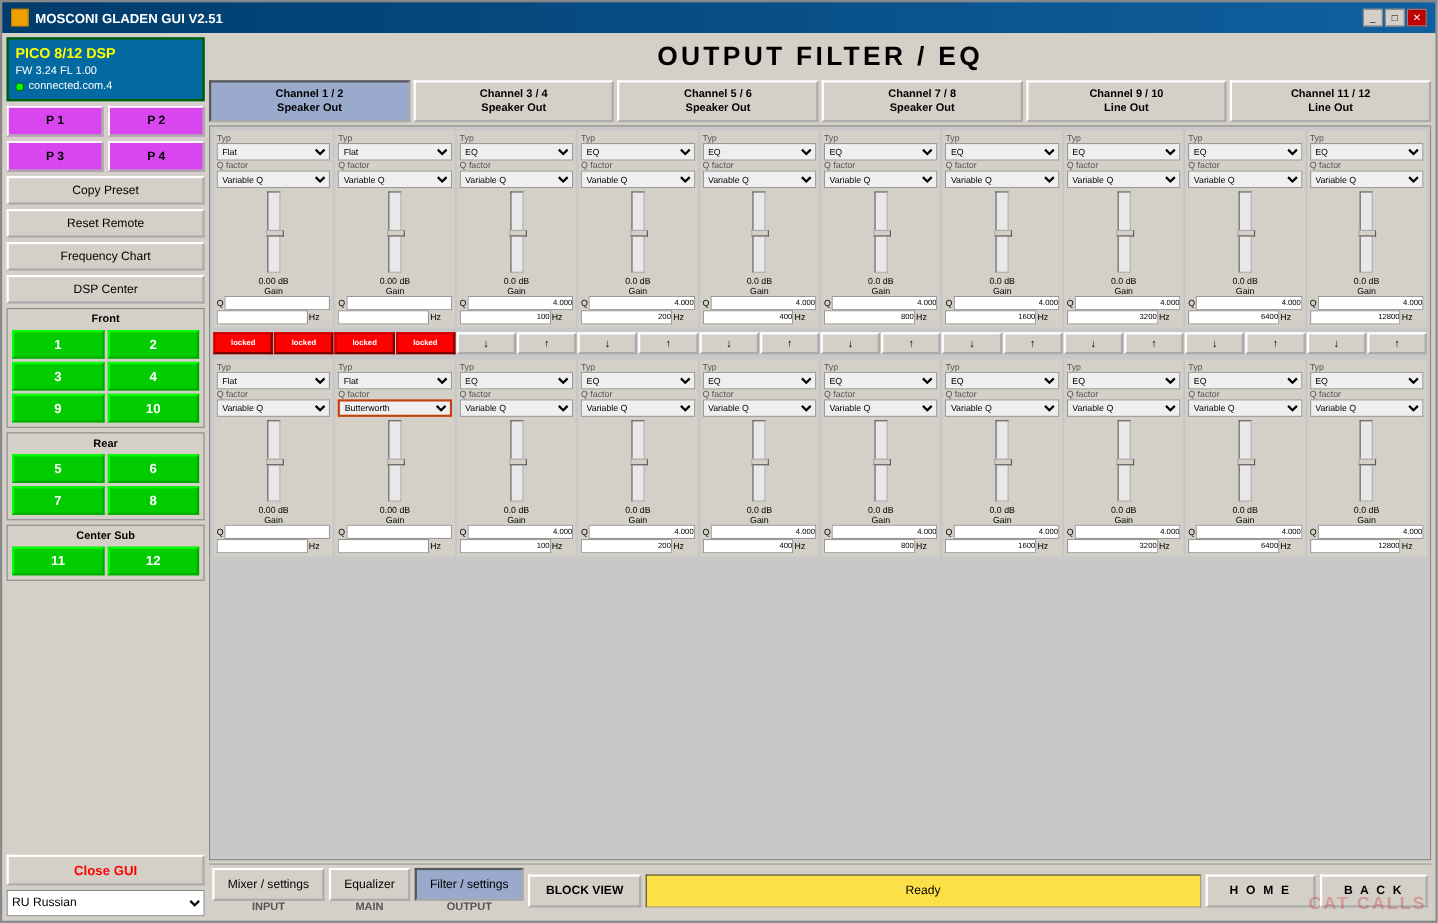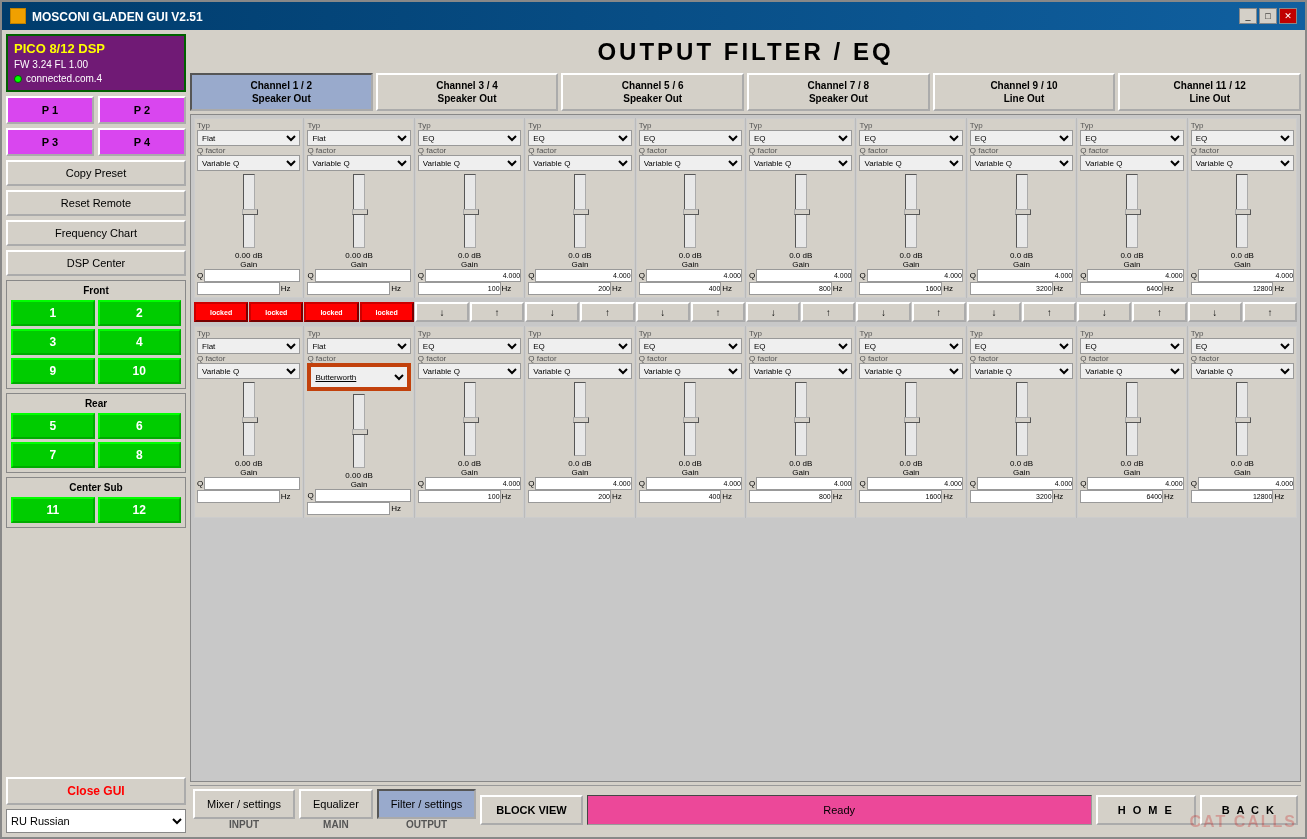--- a/index.html
+++ b/index.html
@@ -8,21 +8,21 @@
     .window { background: #d4d0c8; border: 2px solid #888; width: 1307px; height: 839px; display: flex; flex-direction: column; }
     .title-bar { background: linear-gradient(to right, #003c6c, #1060a0); color: white; padding: 4px 8px; display: flex; align-items: center; justify-content: space-between; height: 28px; }
     .title-bar-left { display: flex; align-items: flex-end; gap: 6px; font-size: 12px; font-weight: bold; }
     .title-icon { width: 16px; height: 16px; background: #f0a000; border: 1px solid #c08000; display: inline-block; }
     .title-controls { display: flex; gap: 2px; }
     .title-btn { width: 18px; height: 16px; background: #d4d0c8; border: 1px solid #888; font-size: 9px; cursor: pointer; display: flex; align-items: center; justify-content: center; }
     .title-btn.close { background: #c00000; color: white; }
 
     
     .left-panel { width: 180px; display: flex; flex-direction: column; gap: 4px; }
-    .device-info { background: #701a75; border: 2px solid #006000; padding: 4px 6px; color: white; font-size: 11px; line-height: 1.4; }
+    .device-info { background: #0369a1; border: 2px solid #006000; padding: 4px 6px; color: white; font-size: 11px; line-height: 1.4; }
     .device-name { font-size: 13px; font-weight: bold; color: #ffff00; }
     .device-sub { font-size: 10px; }
     .fw-connected { display: flex; align-items: center; gap: 4px; }
     .dot { width: 8px; height: 8px; border-radius: 50%; background: #00ff00; border: 1px solid #006000; }
 
     .preset-row { display: flex; gap: 4px; }
     .preset-btn { flex: 1; height: 28px; background: #d946ef; border: 2px outset #fff; cursor: pointer; font-size: 11px; font-weight: bold; }
     .action-btn { width: 100%; height: 26px; background: #d4d0c8; border: 2px outset #fff; cursor: pointer; font-size: 11px; }
 
     .group-box { border: 1px solid #888; padding: 4px; }
@@ -389,21 +389,21 @@
             <div style="display:flex; align-items:center; gap:1px; font-size:8px; width:100%;">
               <input type="text" value="" style="width: 80%; height: 13px; font-size: 7px; border: 1px solid rgb(153, 153, 153); text-align: right;">
               <span>Hz</span>
             </div>
           </div>
 
           <div style="flex:1; background:#d4d0c8; border:1px solid #ccc; padding:2px; display:flex; flex-direction:column; align-items:center; min-width:0;">
             <div style="font-size:8px; color:#555; align-self:flex-start;">Typ</div>
             <select style="width:100%; height:16px; font-size:8px; border:1px solid #999;"><option>Flat</option></select>
             <div style="font-size:8px; color:#555; align-self:flex-start;">Q factor</div>
-            <select style="width:100%; height:28px; font-size:8px; border:4px solid #c2410c;text-decoration:underline;"><option>Butterworth</option></select>
+            <select style="width:100%; height:16px; font-size:8px; border:2px solid #c2410c;"><option>Butterworth</option></select>
             <div style="height:80px; display:flex; justify-content:center; align-items:center; width:100%;">
               <div style="width:12px; height:74px; background:#e8e8e8; border:1px inset #aaa; position:relative;">
                 <div style="width:16px; height:6px; background:#d4d0c8; border:1px outset #aaa; position:absolute; left:-2px; top:34px; cursor:pointer;"></div>
               </div>
             </div>
             <div style="font-size:8px; text-align:center;">0.00 dB<br>Gain</div>
             <div style="display:flex; align-items:center; gap:1px; font-size:8px; width:100%;">
               <span>Q</span>
               <input type="text" value="" style="width: 100%; height: 13px; font-size: 7px; border: 1px solid rgb(153, 153, 153); text-align: right;">
             </div>
@@ -591,21 +591,21 @@
         </div>
         <div style="display:flex; flex-direction:column; align-items:center;">
           <button style="height:30px; padding:0 12px; background:#d4d0c8; border:2px outset #fff; cursor:pointer; font-size:11px;">Equalizer</button>
           <span style="font-size:10px; color:#555; font-weight:bold;">MAIN</span>
         </div>
         <div style="display:flex; flex-direction:column; align-items:center;">
           <button style="height:30px; padding:0 12px; background:#99aacc; border:2px inset #aaa; cursor:pointer; font-size:11px;">Filter / settings</button>
           <span style="font-size:10px; color:#555; font-weight:bold;">OUTPUT</span>
         </div>
         <button style="height:30px; padding:0 14px; background:#d4d0c8; border:2px outset #fff; cursor:pointer; font-size:11px; font-weight:bold;">BLOCK VIEW</button>
-        <div style="flex:1; height:30px; border:1px inset #999; background:#ec4899; display:flex; align-items:center; justify-content:center;">
+        <div style="flex:1; height:30px; border:1px inset #999; background:#fde047; display:flex; align-items:center; justify-content:center;">
           <span>Ready</span>
         </div>
         <button style="height:30px; padding:0 20px; background:#d4d0c8; border:2px outset #fff; cursor:pointer; font-size:11px; font-weight:bold; letter-spacing:2px;">H O M E</button>
         <button style="height:30px; padding:0 20px; background:#d4d0c8; border:2px outset #fff; cursor:pointer; font-size:11px; font-weight:bold; letter-spacing:2px;">B A C K</button>
 
         <div style="position:absolute; bottom:8px; right:10px; color:rgba(200,0,0,0.25); font-size:16px; font-weight:bold; letter-spacing:2px; pointer-events:none;">CAT CALLS</div>
       </div>
 
     </div>
   </div>

